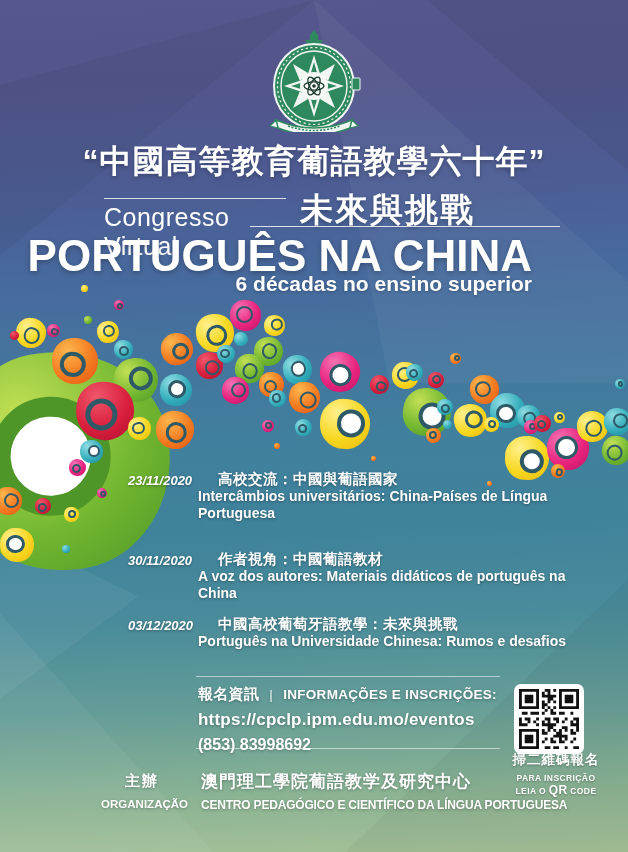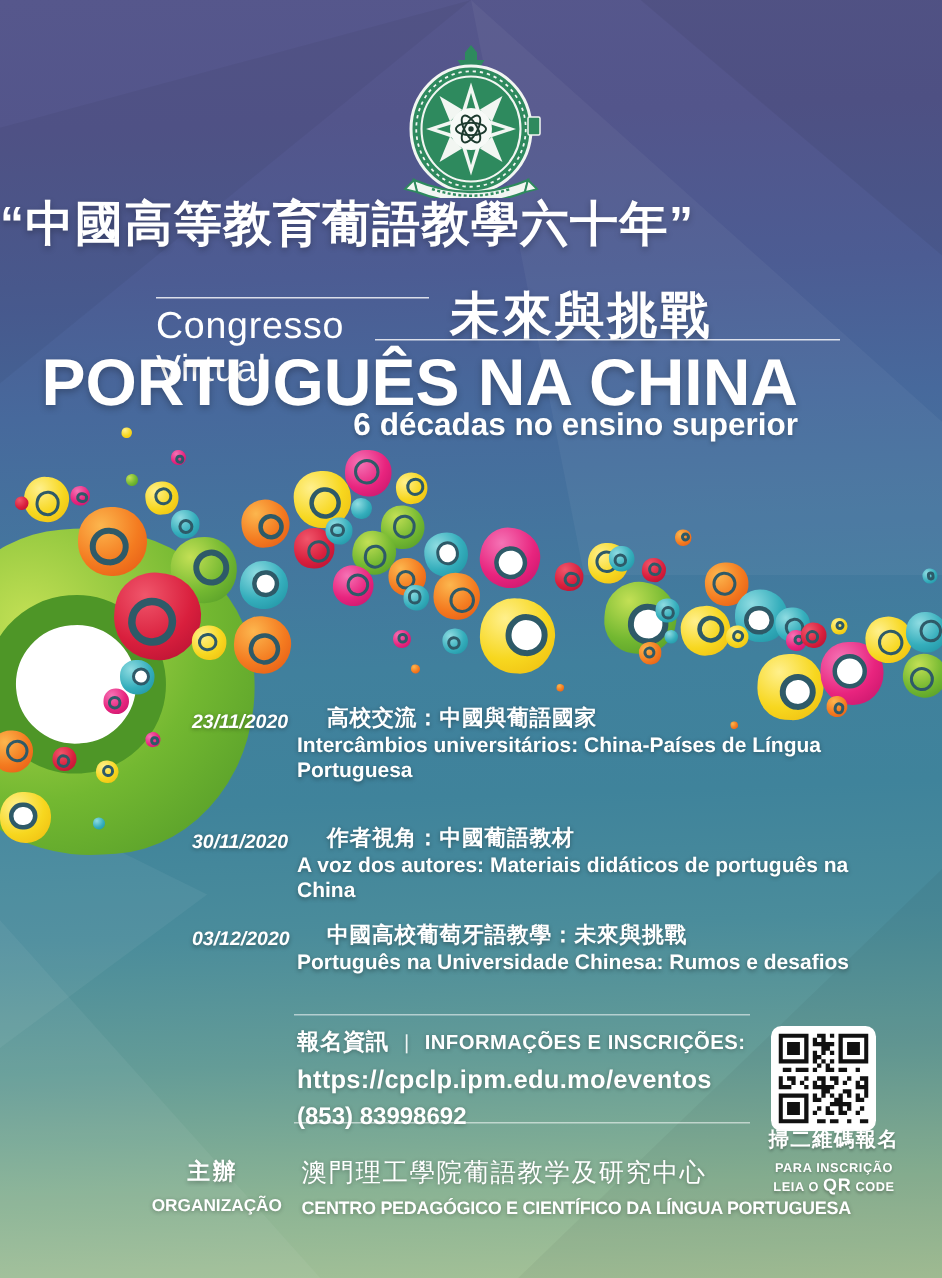--- a/index.html
+++ b/index.html
@@ -21,22 +21,22 @@
   .f3{background:rgba(255,255,255,.05);clip-path:polygon(0 62%,22% 70%,0 82%);}
   .f4{background:rgba(0,0,0,.05);clip-path:polygon(68% 0,100% 0,100% 20%);}
   .f5{background:rgba(255,255,255,.05);clip-path:polygon(0 100%,0 72%,34% 100%);}
   .f6{background:rgba(0,0,0,.04);clip-path:polygon(100% 100%,55% 100%,100% 68%);}
 
   
   .logo{position:absolute;left:50%;top:28px;transform:translateX(-50%);width:104px;height:104px;}
 
   
   .title-zh{
-    position:absolute;top:128px;left:0;width:100%;
-    text-align:left;font-size:32px;font-weight:700;letter-spacing:1px;
+    position:absolute;top:140px;left:0;width:100%;
+    text-align:center;font-size:32px;font-weight:700;letter-spacing:1px;
     text-shadow:0 2px 4px rgba(0,0,0,.25);
   }
   .congresso{
     position:absolute;left:104px;top:198px;width:182px;
     border-top:1px solid rgba(255,255,255,.8);
     padding-top:4px;font-size:25px;font-weight:400;letter-spacing:.5px;
   }
   .sub-zh{
     position:absolute;left:300px;top:188px;width:180px;
     font-size:33px;font-weight:700;letter-spacing:2px;
@@ -85,21 +85,21 @@
   .qr-zh{font-size:13.5px;font-weight:700;letter-spacing:1px;}
   .qr-pt1{font-size:8.5px;font-weight:600;margin-top:4px;letter-spacing:.4px;}
   .qr-pt2{font-size:8.5px;font-weight:600;letter-spacing:.4px;}
   .qr-pt2 .big{font-size:12px;}
 
   
   .org{position:absolute;left:96px;top:770px;display:grid;grid-template-columns:92px auto;column-gap:13px;row-gap:4px;z-index:3;text-shadow:0 1px 3px rgba(0,0,0,.3);}
   .org-lab{text-align:right;}
   .org-lab-zh{font-size:15px;font-weight:700;padding-top:2px;letter-spacing:2px;text-align:center;}
   .org-lab-pt{font-size:11.5px;font-weight:700;padding-top:1px;}
-  .org-zh{font-size:17px;font-weight:400;letter-spacing:1px;}
+  .org-zh{font-size:17px;font-weight:700;letter-spacing:1px;}
   .org-pt{font-size:12px;font-weight:700;line-height:1.35;letter-spacing:-.2px;}
 </style>
 </head>
 <body>
 
 <div class="poster">
 
   <div class="facet f1"></div>
   <div class="facet f2"></div>
   <div class="facet f3"></div>

